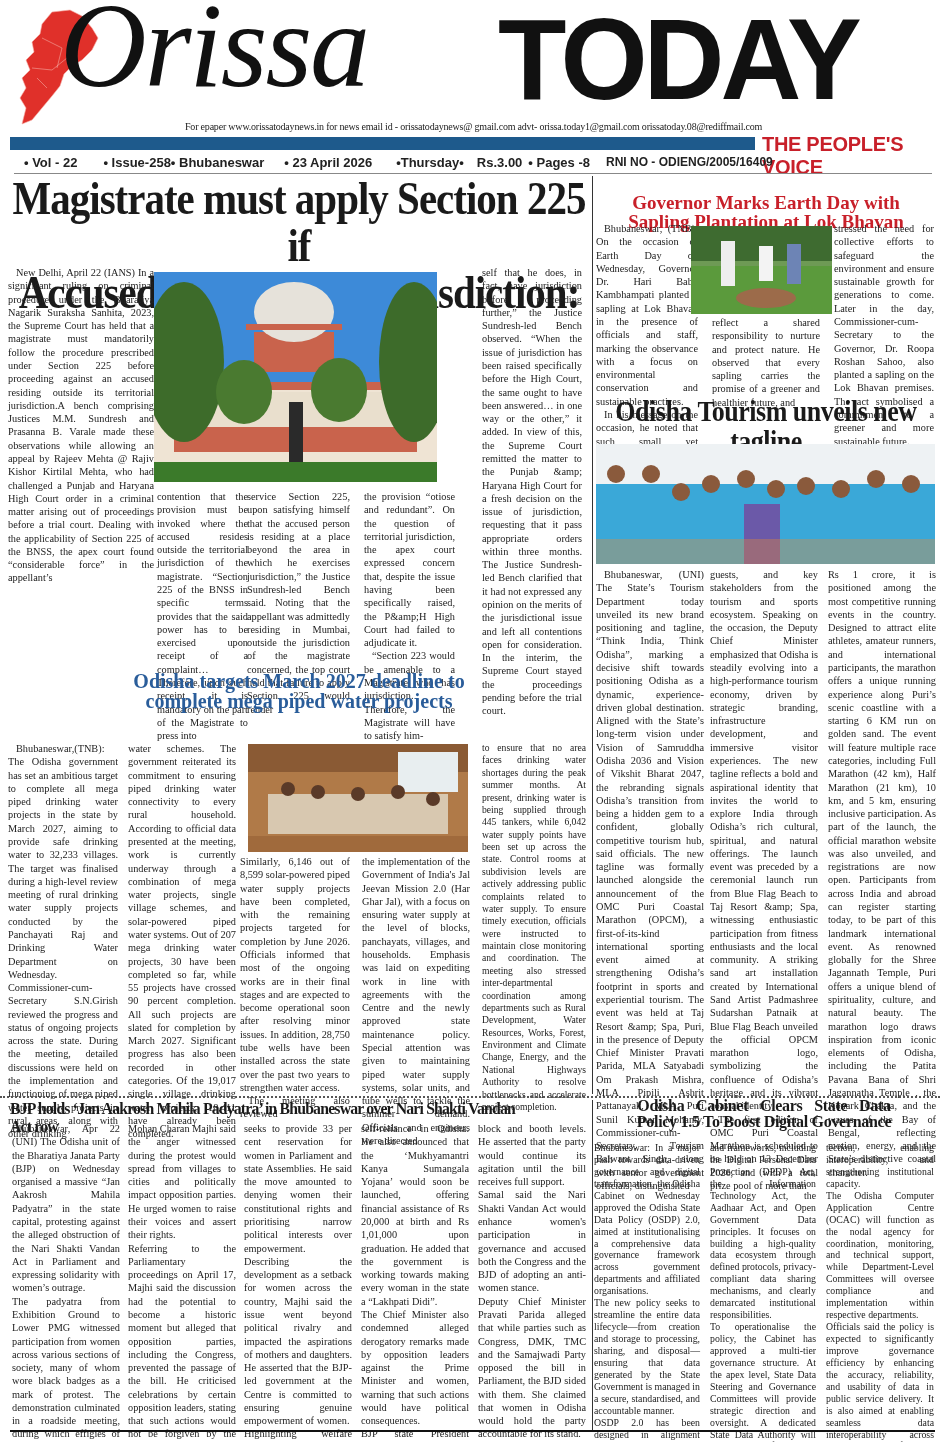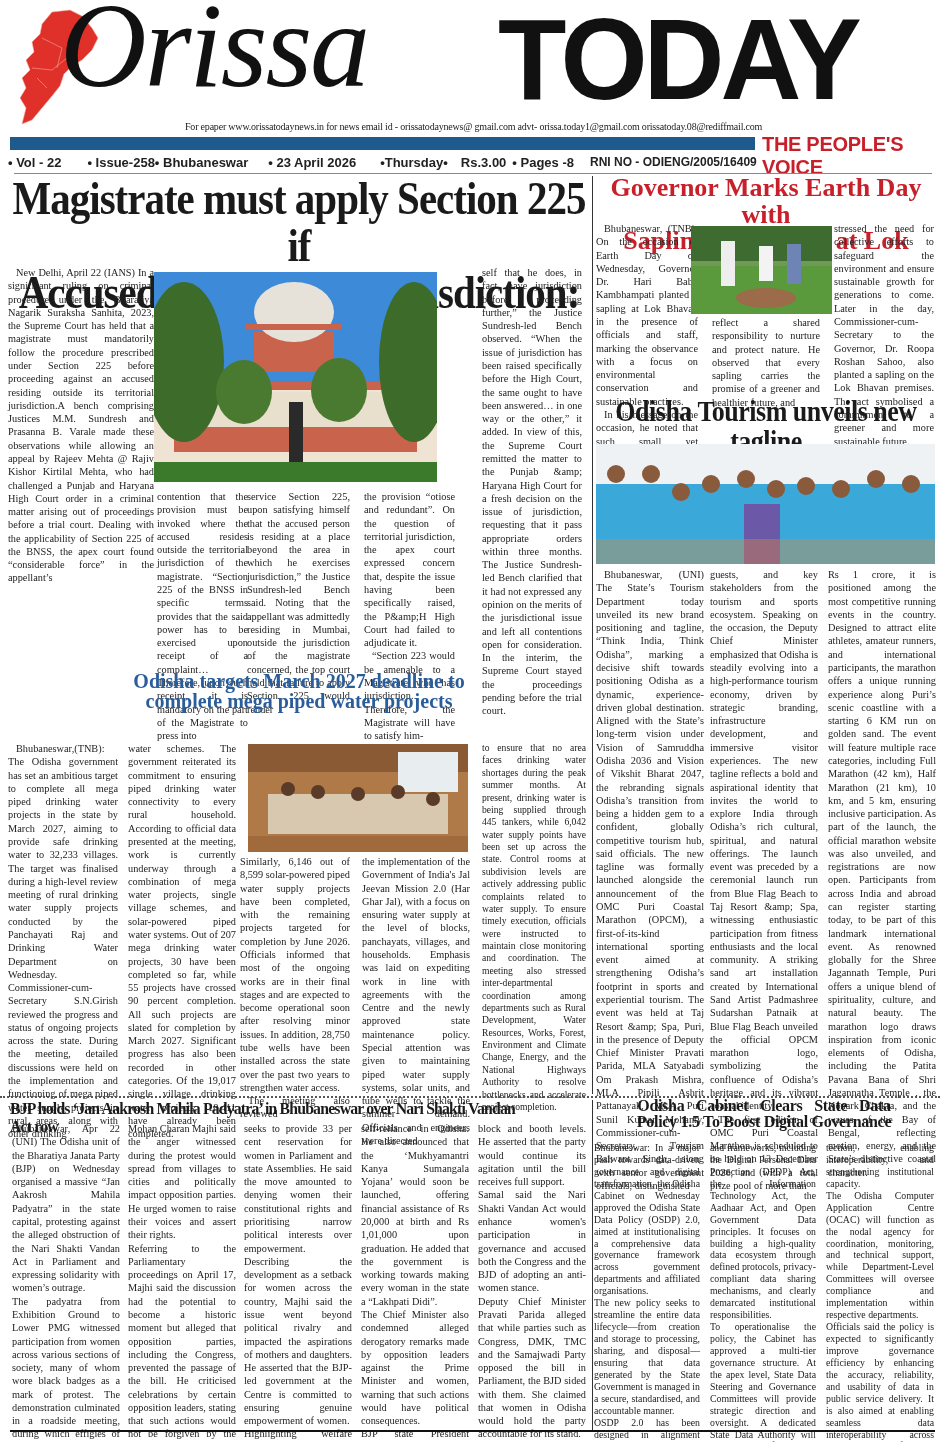--- a/index.html
+++ b/index.html
@@ -36,21 +36,21 @@
     <path d="M30 30 L50 40 L45 60 M20 60 L40 62 L55 50 M35 80 L25 70" stroke="#f8c0b8" stroke-width="0.5" fill="none"></path>
   </svg>
   <div class="abs logo-orissa">Orissa</div>
   <div class="abs logo-today">TODAY</div>
   <div class="abs contact">For epaper www.orissatodaynews.in  for news email id - orissatodaynews@ gmail.com advt- orissa.today1@gmail.com orissatoday.08@rediffmail.com</div>
   <div class="abs bluebar"></div>
   <div class="abs voice">THE PEOPLE'S VOICE</div>
 </div>
 
 <div class="abs infobar">
-  <span style="margin-left:8px">• Vol - 22</span>
+  <span style="margin-left:24px">• Vol - 22</span>
   <span style="margin-left:26px">• Issue-258• Bhubaneswar</span>
   <span style="margin-left:20px">• 23 April 2026</span>
   <span style="margin-left:24px">•Thursday•</span>
   <span style="margin-left:13px">Rs.3.00</span>
   <span style="margin-left:6px">•  Pages -8</span>
   <span style="margin-left:16px;font-size:12px">RNI NO - ODIENG/2005/16409</span>
 </div>
 <div class="abs hr" style="left:14px;top:173px;width:918px"></div>
 
 <div class="abs" style="left:10px;top:176px;width:578px">
@@ -91,21 +91,21 @@
     <p class="ni">service Section 225, upon satisfying himself that the accused person is residing at a place beyond the area in which he exercises jurisdiction,” the Justice Sundresh-led Bench said. Noting that the appellant was admittedly residing in Mumbai, outside the jurisdiction of the magistrate concerned, the top court held that failure to apply Section 225 would render</p>
   </div>
 <div class="abs col" style="left:364px;top:490px;width:91px">
   <p class="ni">the provision “otiose and redundant”. On the question of territorial jurisdiction, the apex court expressed concern that, despite the issue having been specifically raised, the P&amp;amp;H High Court had failed to adjudicate it.</p>
   <p>“Section 223 would be amenable to a Magistrate who has jurisdiction. Therefore, the Magistrate will have to satisfy him-</p>
 </div>
 <div class="abs col" style="left:482px;top:266px;width:100px">
     <p class="ni">self that he does, in fact, have jurisdiction before proceeding further,” the Justice Sundresh-led Bench observed. “When the issue of jurisdiction has been raised specifically before the High Court, the same ought to have been answered… in one way or the other,” it added. In view of this, the Supreme Court remitted the matter to the Punjab &amp;amp; Haryana High Court for a fresh decision on the issue of jurisdiction, requesting that it pass appropriate orders within three months. The Justice Sundresh-led Bench clarified that it had not expressed any opinion on the merits of the jurisdictional issue and left all contentions open for consideration. In the interim, the Supreme Court stayed the proceedings pending before the trial court.</p>
   </div>
 
-<div class="abs hl" style="left:596px;top:175px;width:340px;font-size:26px;color:#c8202a">
+<div class="abs hl" style="left:596px;top:193px;width:340px;font-size:19px;color:#c8202a">
   <div>Governor Marks Earth Day with</div>
   <div>Sapling Plantation at Lok Bhavan</div>
 </div>
 <div class="abs col" style="left:596px;top:222px;width:102px">
   <p>Bhubaneswar, (TNB): On the occasion of Earth Day on Wednesday, Governor Dr. Hari Babu Kambhampati planted a sapling at Lok Bhavan in the presence of officials and staff, marking the observance with a focus on environmental conservation and sustainable practices.</p>
   <p>In his message on the occasion, he noted that such small yet meaningful acts</p>
 </div>
 <div class="abs img" style="left:691px;top:226px;width:141px;height:88px">
   <svg width="141" height="88" viewBox="0 0 141 88">
     <rect width="141" height="88" fill="#6e9a55"></rect>

